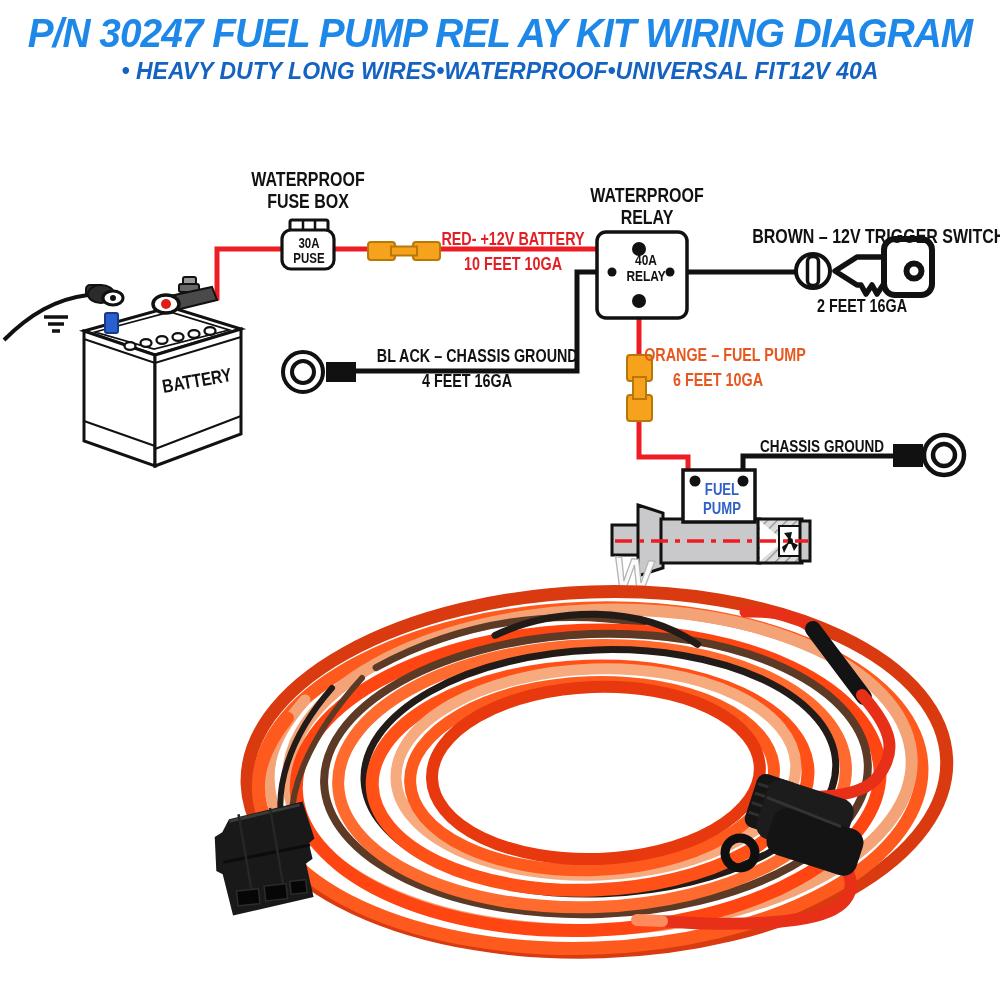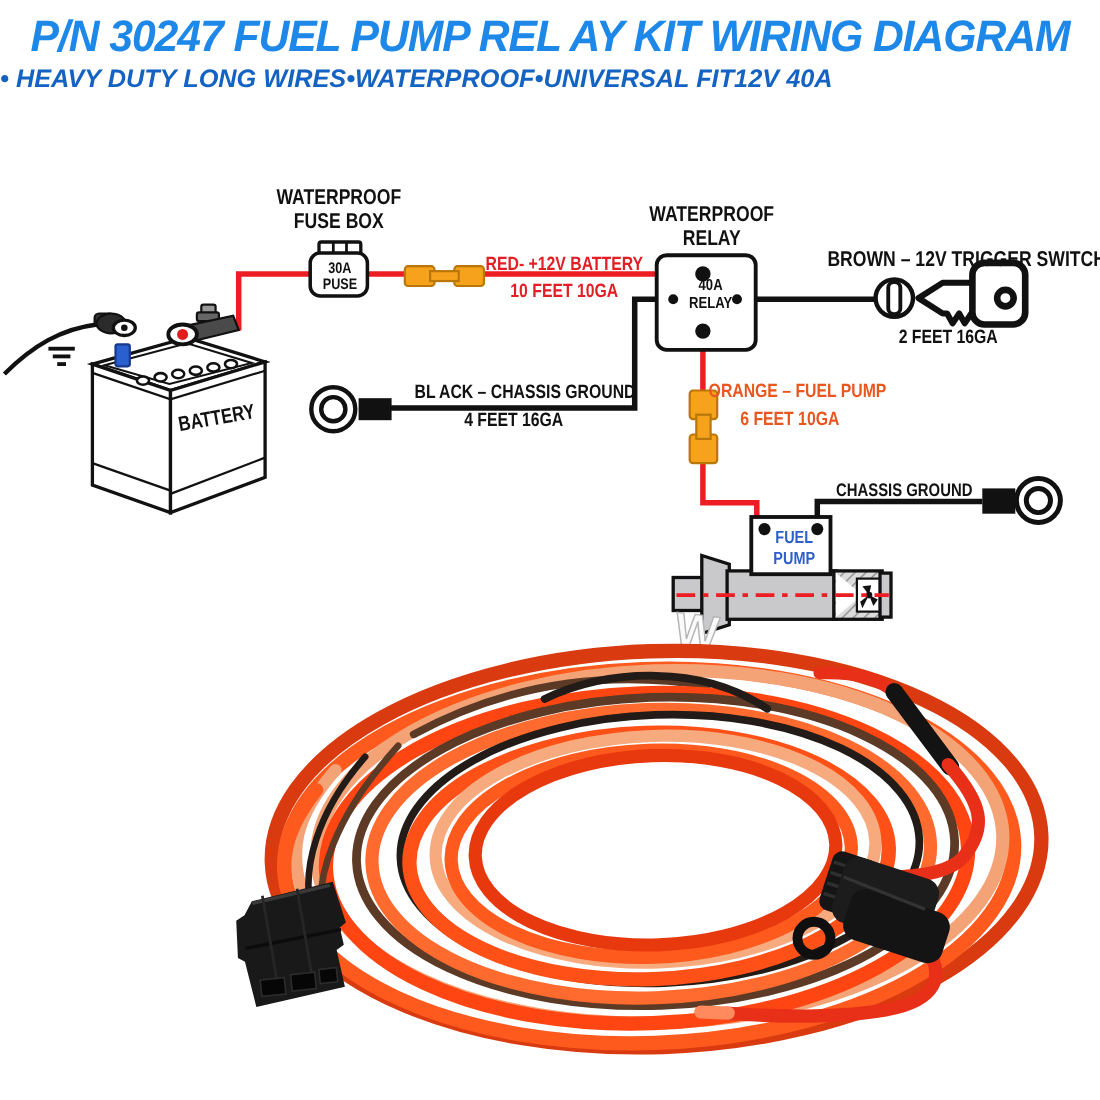--- a/index.html
+++ b/index.html
@@ -1,21 +1,21 @@
 <!DOCTYPE html>
 <html><head>
 <meta charset="utf-8">
 <style>
   html,body{margin:0;padding:0;background:#ffffff;}
   #stage{position:relative;width:1000px;height:1000px;background:#ffffff;overflow:hidden;
          font-family:"Liberation Sans",sans-serif;}
   .title{position:absolute;left:0;top:11px;width:1000px;text-align:center;
          font-style:italic;font-weight:bold;font-size:40px;letter-spacing:-1px;
          color:#1E88E8;transform:scaleX(.97);white-space:nowrap;}
-  .subtitle{position:absolute;left:0;top:58px;width:1000px;text-align:left;
+  .subtitle{position:absolute;left:0;top:58px;width:1000px;text-align:center;
          font-style:italic;font-weight:bold;font-size:23px;letter-spacing:0;
          color:#1463C2;white-space:nowrap;}
   .lbl{position:absolute;font-weight:bold;text-align:center;line-height:1.12;
        white-space:nowrap;transform:scaleX(.82);color:#111;}
   .lh14{line-height:1.42;}
   .red{color:#E02025;}
   .orange{color:#E8571F;}
   .blue{color:#2F5FC8;}
   svg{position:absolute;left:0;top:0;}
 </style>

